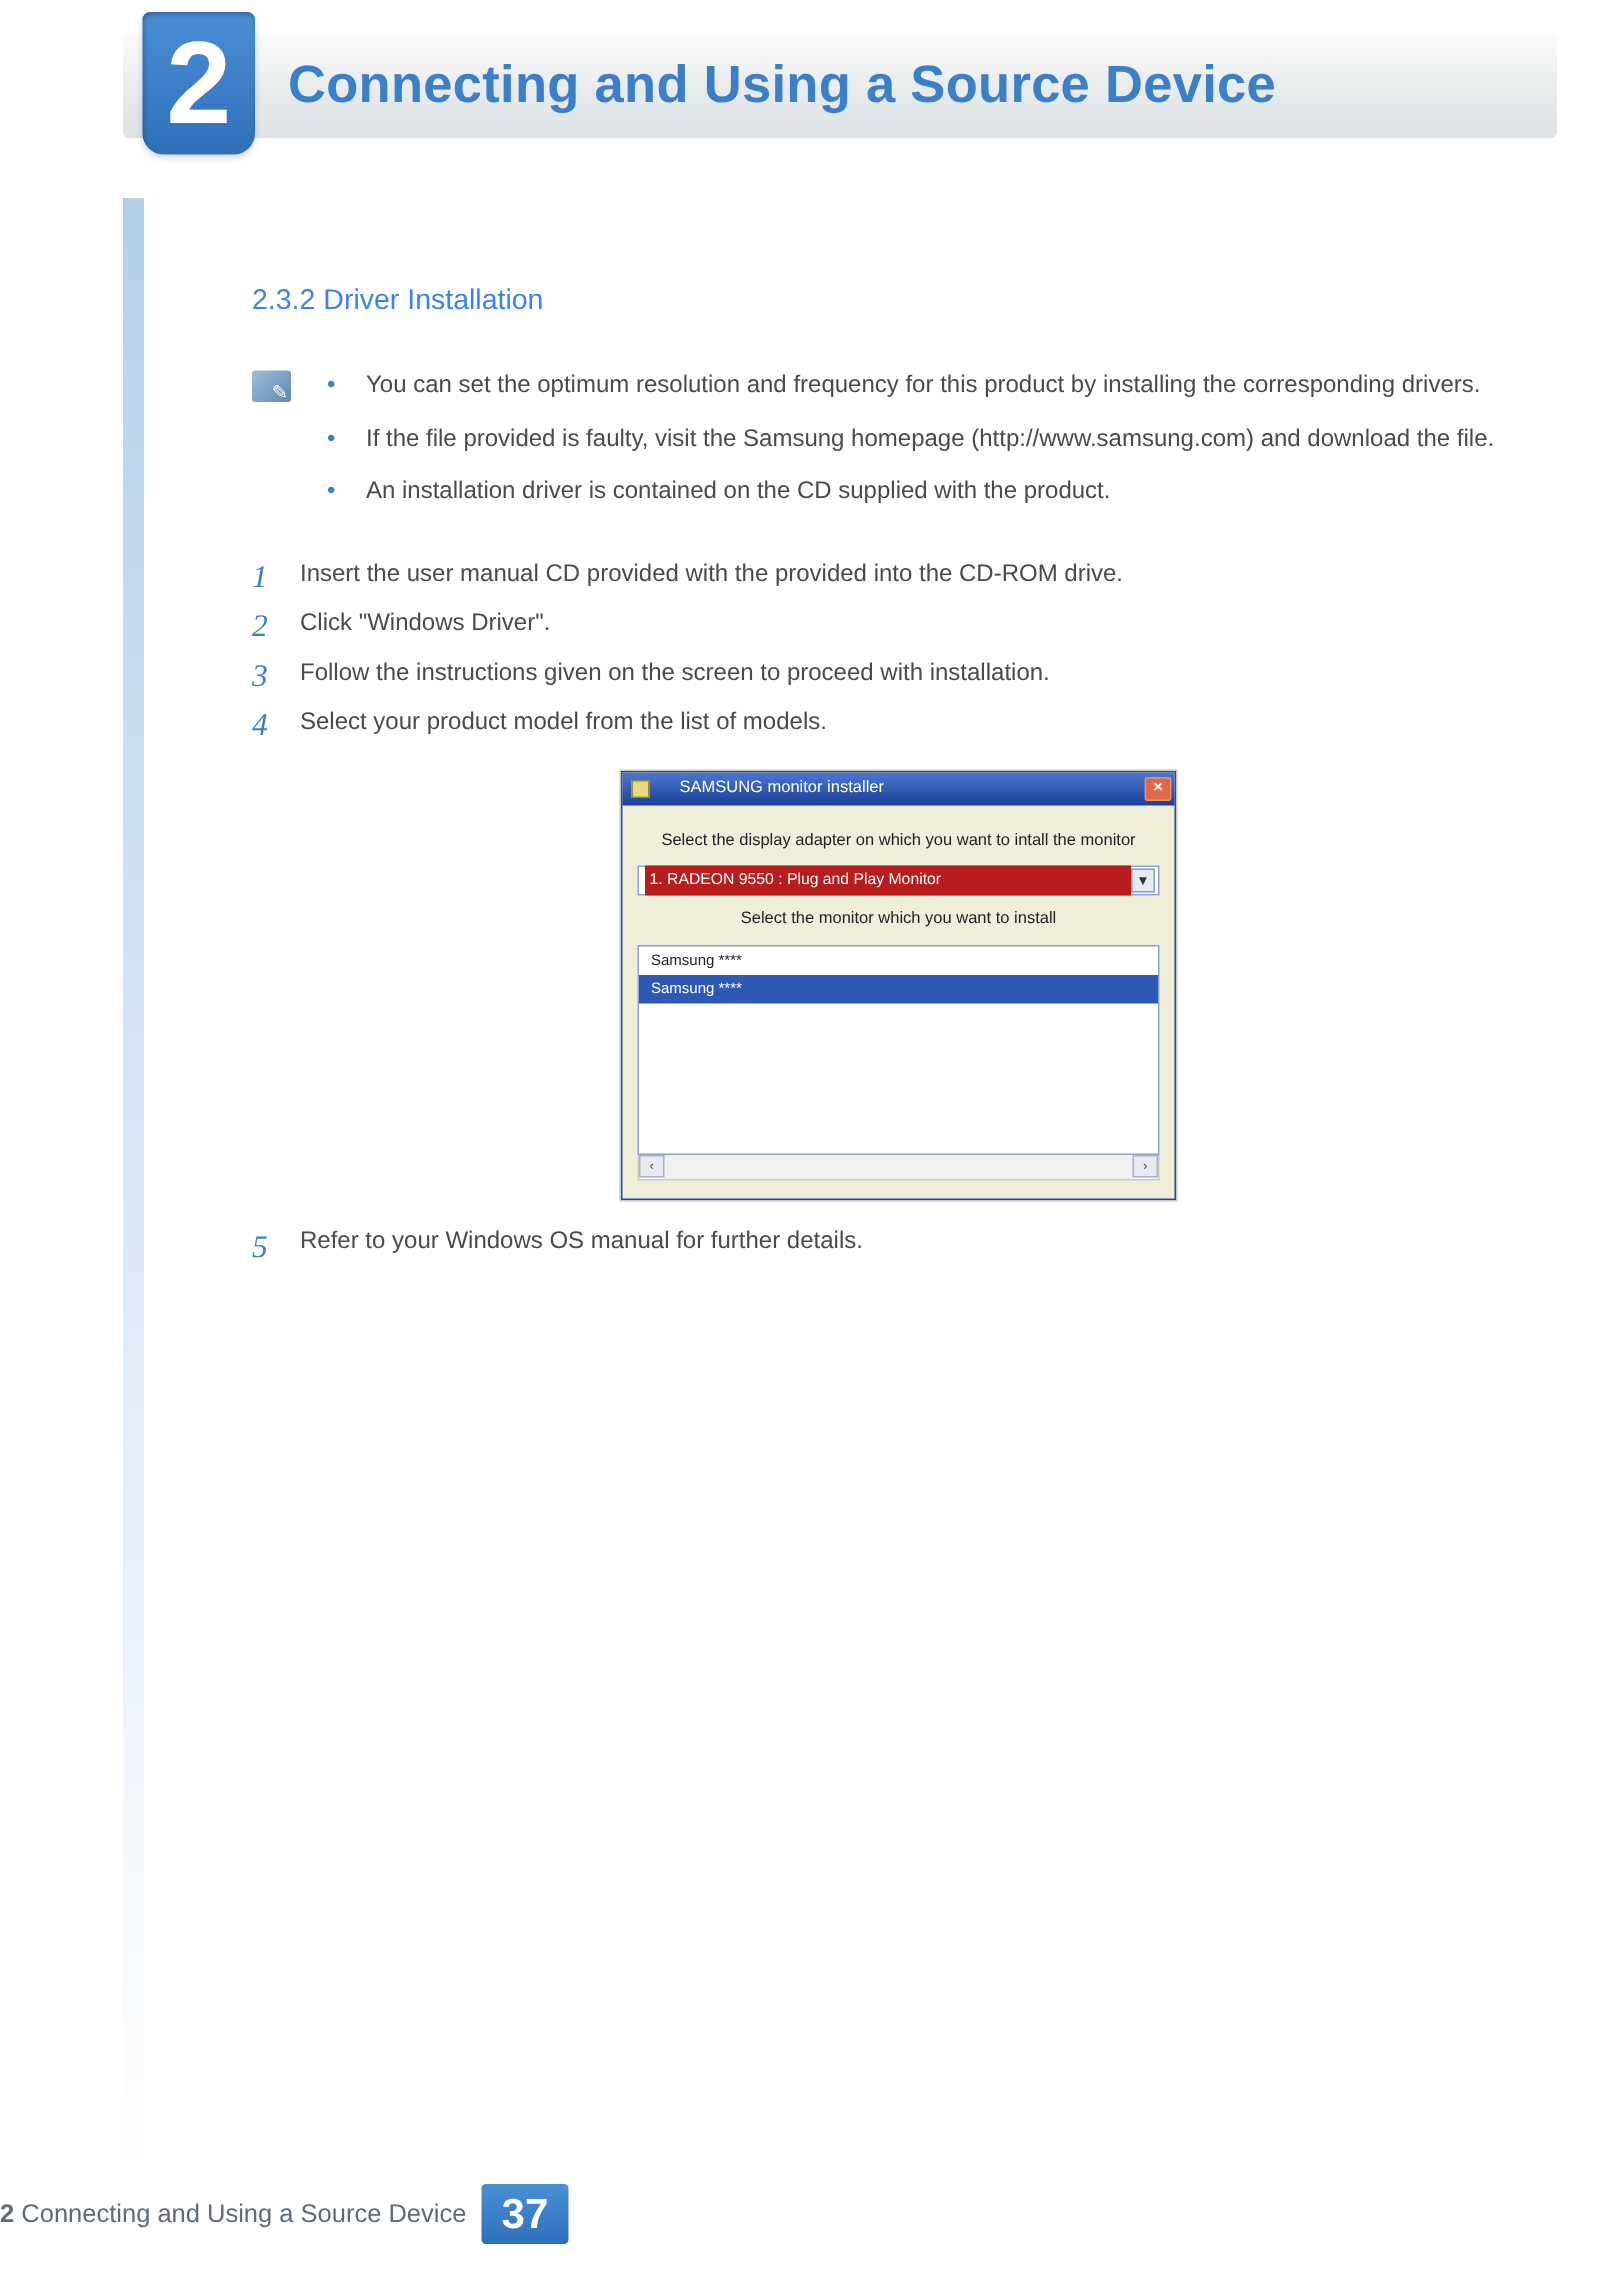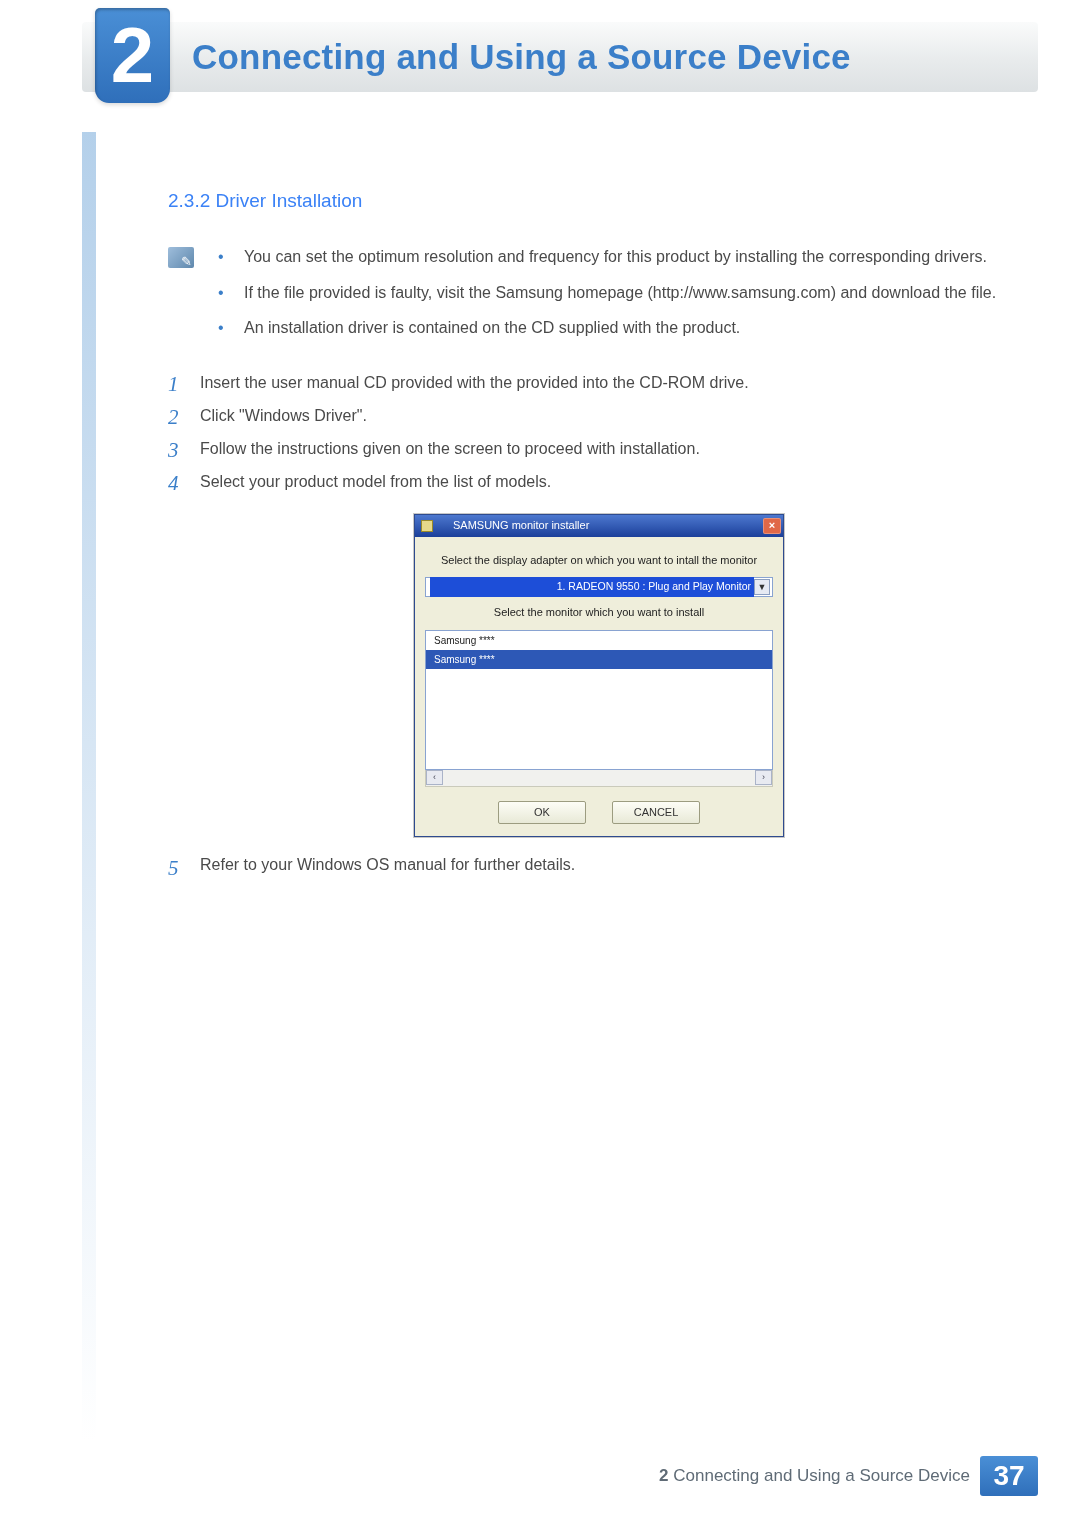--- a/index.html
+++ b/index.html
@@ -86,21 +86,21 @@
     display: flex; align-items: center; justify-content: center; color: #ffffff; font-size: 11px; font-weight: bold;
     border-radius: 2px;
   }
   .dlg-body { padding: 8px 10px 12px 10px; color: #222; }
   .dlg-label { text-align: center; margin: 6px 0 8px 0; font-size: 11px; }
   .dlg-select {
     height: 20px; background: #ffffff; border: 1px solid #89a3d1; display: flex; align-items: center;
     justify-content: space-between; padding: 0 2px 0 4px; color: #fff; font-size: 10.5px;
     position: relative;
   }
-  .dlg-select .seltxt { background: #1d4ed8; color: #fff; padding: 1px 3px; flex: 1; text-align: right; }
+  .dlg-select .seltxt { background: #b91c1c; color: #fff; padding: 1px 3px; flex: 1; }
   .dlg-select .selarrow {
     width: 16px; height: 16px; background: #e6eaf3; border: 1px solid #8c9fc0;
     display: flex; align-items: center; justify-content: center; color: #333; font-size: 9px;
   }
   .dlg-list {
     height: 140px; background: #ffffff; border: 1px solid #89a3d1; margin-top: 4px; overflow: hidden;
     font-size: 10px; color: #222;
   }
   .dlg-list .row { padding: 1px 8px; }
   .dlg-list .row.sel { background: #2d58b6; color: #fff; }
@@ -115,21 +115,21 @@
   .dlg-btns { display: flex; justify-content: center; gap: 26px; margin-top: 14px; }
   .dlg-btns button {
     width: 88px; height: 23px; font-size: 11px; color: #333;
     background: linear-gradient(to bottom, #fdfdf6 0%, #e8e9d7 100%);
     border: 1px solid #9c9c80; border-radius: 2px; cursor: pointer;
   }
 
   
   .footer {
     position: absolute; left: 0; right: 42px; bottom: 28px; height: 46px;
-    display: flex; justify-content: flex-end; align-items: center;
+    display: flex; align-items: center;
   }
   .footer-label { font-size: 17px; color: #5f6b76; margin-right: 10px; }
   .footer-label .chap { color: #5f6b76; font-weight: 700; }
   .footer-page {
     width: 58px; height: 40px; background: linear-gradient(to bottom, #4a8fd6 0%, #2f6fba 100%);
     color: #ffffff; font-size: 28px; font-weight: 700; display: flex; align-items: center; justify-content: center;
     border-radius: 3px;
   }
 </style>
 </head>
@@ -192,24 +192,20 @@
               </div>
               <div class="dlg-label">Select the monitor which you want to install</div>
               <div class="dlg-list">
                 <div class="row">Samsung ****</div>
                 <div class="row sel">Samsung ****</div>
               </div>
               <div class="dlg-hscroll">
                 <span class="arrow">‹</span>
                 <span class="arrow">›</span>
               </div>
-              <div class="dlg-btns">
-                <button>OK</button>
-                <button>CANCEL</button>
-              </div>
             </div>
           </div>
         </div>
       </li>
       <li>
         <span class="step-num big5">5</span>
         <span class="step-sub">Refer to your Windows OS manual for further details.</span>
       </li>
     </ol>
   </div>

